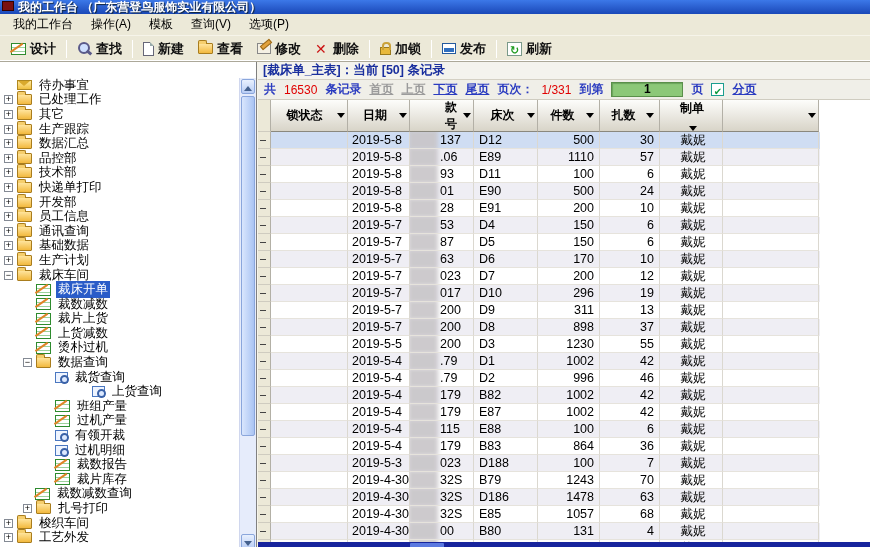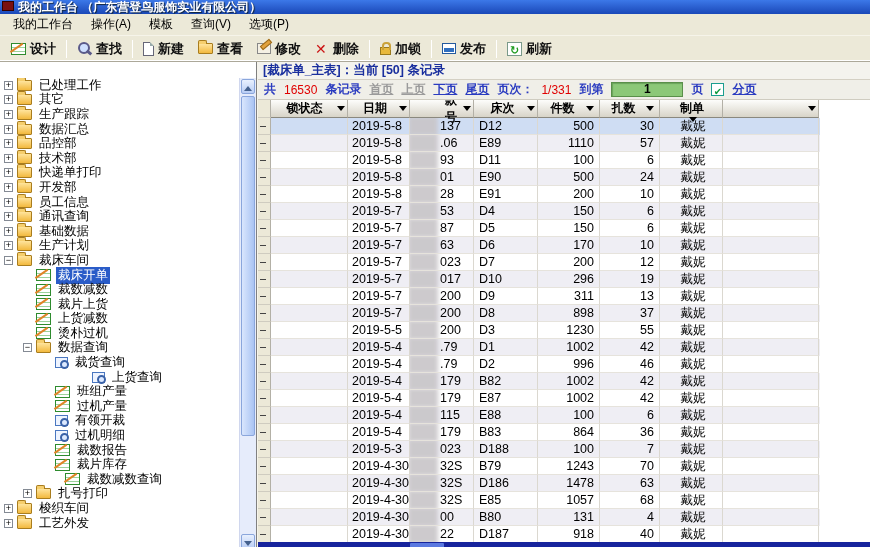--- a/index.html
+++ b/index.html
@@ -80,21 +80,21 @@
   .red-num { color:#e00000; font-weight:400; }
   .pg-link { color:#2b3cc0; font-weight:700; text-decoration:underline; cursor:default; }
   .pg-link.dis { color:#9b9b9b; }
   .goto-box { width:72px; height:15px; background:#8cc878; border:1px solid #5a8f4a; box-shadow:inset 1px 1px 1px #6aa35a; color:#000; font-weight:700; text-align:center; line-height:13px; }
   .chk { width:13px; height:13px; background:#fff; border:1px solid #1b9e8f; text-align:center; }
   .chk::before { content:"✔"; color:#0a9a3c; font-size:10px; line-height:12px; font-weight:700; }
 
   
   .grid-wrap { flex:1; position:relative; overflow:hidden; background:#fff; }
   .grid { width:562px; }
-  .th-row { display:flex; height:18px; }
+  .th-row { display:flex; height:32px; }
   .th { background:linear-gradient(to bottom,#fdfdfb,#d8d4c8); border-right:1px solid #b3b0a6; border-bottom:1px solid #8a887e; display:flex; align-items:center; font-weight:700; font-size:12px; color:#000; padding:0 2px; }
   .th-label { flex:1; text-align:center; }
   .filter-arrow { width:0; height:0; border-style:solid; border-width:5px 4px 0 4px; border-color:#000 transparent transparent transparent; flex:none; margin-left:1px; }
   .tr { display:flex; height:17px; background:#fff; }
   .tr.alt { background:#efeef4; }
   .tr.sel { background:#cfddf3; }
   .td { border-right:1px solid #dbd8d0; border-bottom:1px solid #e6e3dc; font-size:12.5px; color:#000; display:flex; align-items:center; overflow:hidden; }
   .c-sel { width:13px; background:#ece9d8 !important; border-right:1px solid #b3b0a6; border-bottom:1px solid #cfccc0; }
   .dash { width:6px; height:1px; background:#444; margin-left:2px; }
   .c-lock { width:77px; }
@@ -167,20 +167,25 @@
       <div class="tb-btn">
         <span class="tb-ico i-refresh"></span>
         <span class="tb-label">刷新</span>
       </div>
     </div>
 
   <div class="main">
     <div class="left-panel">
       <div class="tree" id="tree">
           <div class="titem" style="padding-left: 4px;">
+            <span class="texp hid"></span>
+            <span class="tico i-mail"></span>
+            <span class="tlabel">待办事宜</span>
+          </div>
+          <div class="titem" style="padding-left: 4px;">
             <span class="texp">+</span>
             <span class="tico i-folder"></span>
             <span class="tlabel">已处理工作</span>
           </div>
           <div class="titem" style="padding-left: 4px;">
             <span class="texp">+</span>
             <span class="tico i-folder"></span>
             <span class="tlabel">其它</span>
           </div>
           <div class="titem" style="padding-left: 4px;">
@@ -301,21 +306,21 @@
           <div class="titem" style="padding-left: 42px;">
             <span class="texp hid"></span>
             <span class="tico i-grid"></span>
             <span class="tlabel">裁数报告</span>
           </div>
           <div class="titem" style="padding-left: 42px;">
             <span class="texp hid"></span>
             <span class="tico i-grid"></span>
             <span class="tlabel">裁片库存</span>
           </div>
-          <div class="titem" style="padding-left: 52px;">
+          <div class="titem" style="padding-left: 22px;">
             <span class="texp hid"></span>
             <span class="tico i-grid"></span>
             <span class="tlabel">裁数减数查询</span>
           </div>
           <div class="titem" style="padding-left: 23px;">
             <span class="texp">+</span>
             <span class="tico i-folder"></span>
             <span class="tlabel">扎号打印</span>
           </div>
           <div class="titem" style="padding-left: 4px;">

